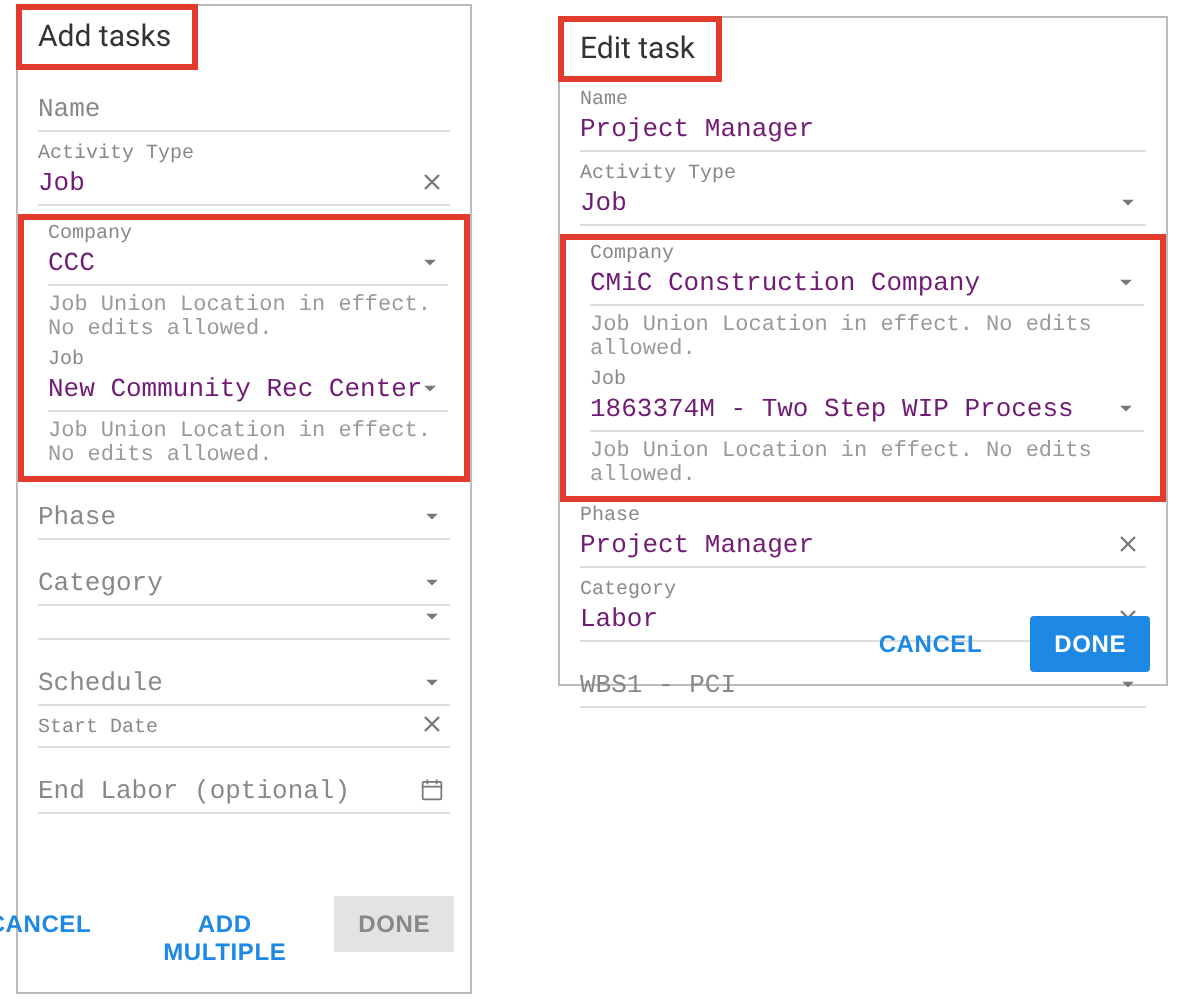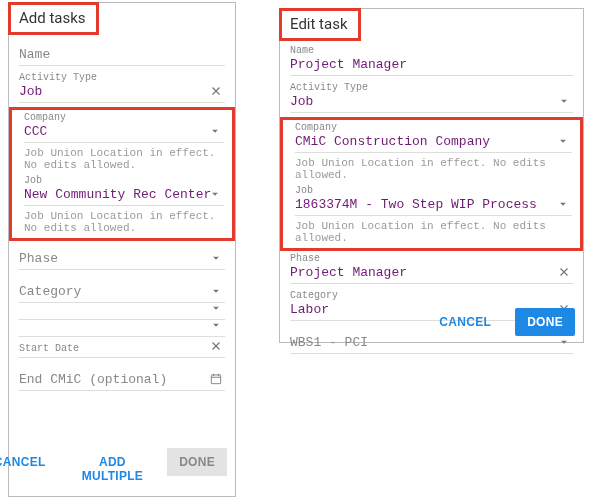--- a/index.html
+++ b/index.html
@@ -162,34 +162,35 @@
       <span class="right-ico"><svg>
             <use href="#i-caret"></use>
           </svg></span>
     </div>
     <div class="field nolabel placeholder">
       <span class="right-ico"><svg>
             <use href="#i-caret"></use>
           </svg></span>
     </div>
     <div class="field nolabel placeholder">
+      <div class="value">Schedule</div>
       <span class="right-ico"><svg>
             <use href="#i-caret"></use>
           </svg></span>
     </div>
 
     <div class="field">
       <div class="floatlabel">Start Date</div>
       <span class="right-ico"><svg>
             <use href="#i-x"></use>
           </svg></span>
     </div>
 
     <div class="field nolabel placeholder">
-      <div class="value">End CMiC (optional)</div>
+      <div class="value">End Labor (optional)</div>
       <span class="right-ico"><svg>
             <use href="#i-cal"></use>
           </svg></span>
     </div>
 
   </div>
   <div class="footer">
     <button class="btn link">CANCEL</button>
     <button class="btn link">ADD MULTIPLE</button>
     <button class="btn disabled">DONE</button>

